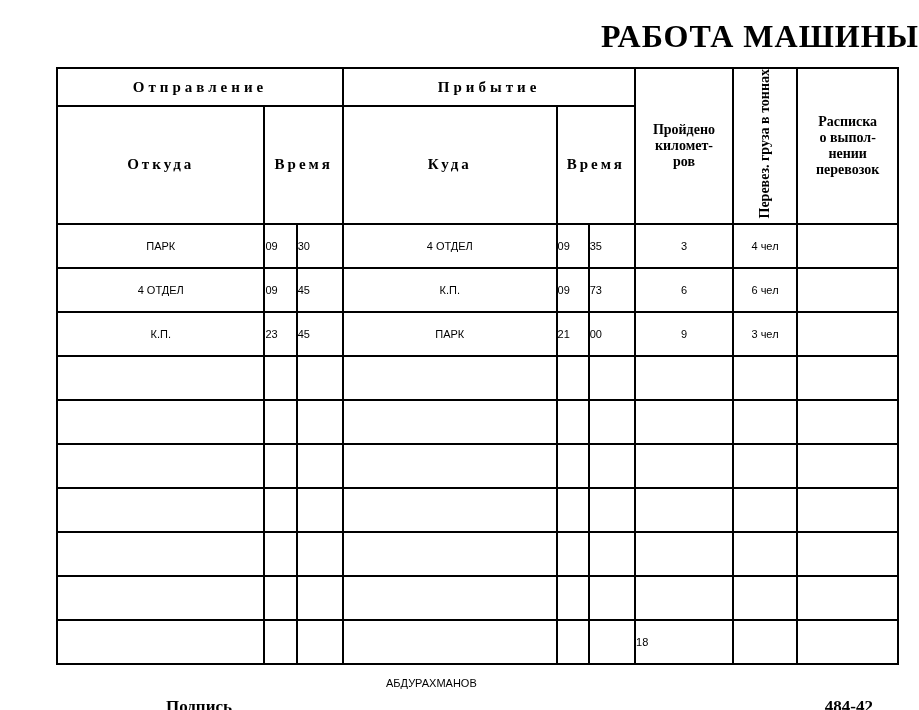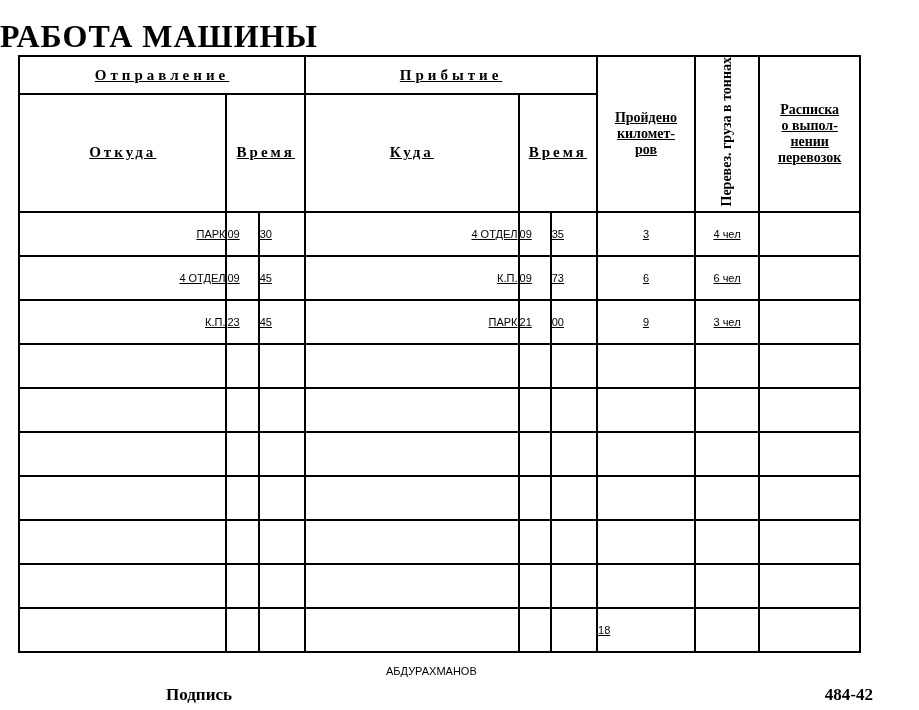--- a/index.html
+++ b/index.html
@@ -14,32 +14,32 @@
     color: #000000;
     overflow: hidden;
   }
   .page {
     position: relative;
     width: 919px;
     height: 710px;
     box-sizing: border-box;
   }
   .doc-title {
-    text-align: left;
+    text-align: right;
     font-family: "Liberation Serif", serif;
     font-weight: bold;
     font-size: 32px;
     letter-spacing: 1px;
     margin-top: 18px;
+    margin-bottom: 12px;
   }
 
   
   .tbl-wrap {
-    margin: 0 18px;
-    text-decoration: underline;
+    margin: 0 56px;
   }
   table.worksheet {
     border-collapse: collapse;
     width: 843px;
     table-layout: fixed;
   }
   table.worksheet td,
   table.worksheet th {
     border: 2px solid #000;
     padding: 0;
@@ -86,21 +86,21 @@
   
   table.worksheet tr.data-row td {
     height: 42px;
   }
   .c-center {
     text-align: center;
     font-family: "Liberation Sans", sans-serif;
     font-size: 11px;
   }
   .c-place {
-    text-align: right;
+    text-align: center;
     font-family: "Liberation Sans", sans-serif;
     font-size: 11px;
     border-radius: 12px;
   }
   .c-time {
     text-align: left;
     font-family: "Liberation Sans", sans-serif;
     font-size: 11px;
   }
 

